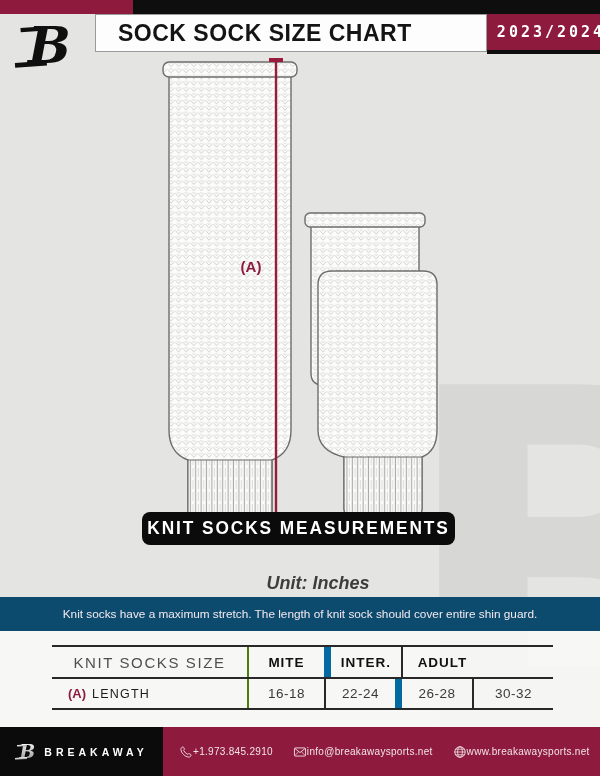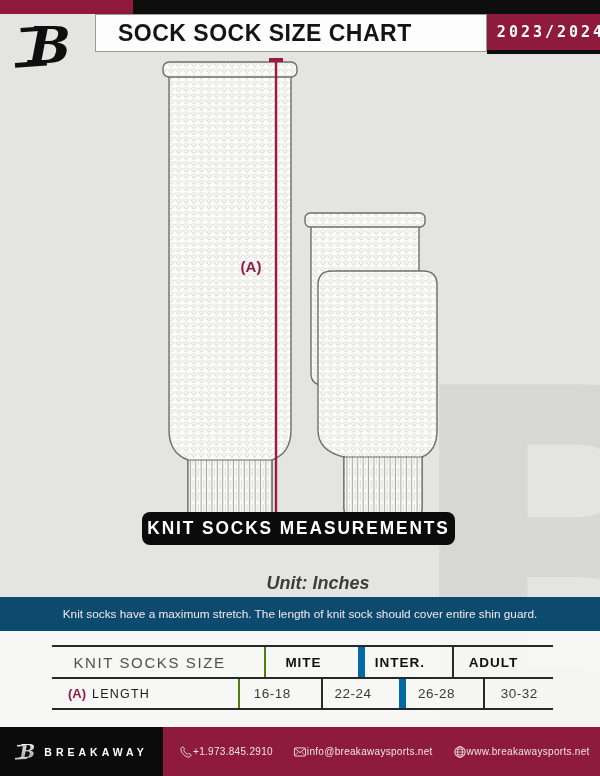--- a/index.html
+++ b/index.html
@@ -57,21 +57,21 @@
   }
   .notice-strip p {
     width:480px; text-align:center; color:#f4e9ed; font-size:11.8px; line-height:14.5px;
   }
   
   .bottom-section { position:absolute; left:0; top:631px; width:600px; height:96px; background:rgba(250,250,249,0.85); z-index:1; }
   .size-table {
     position:absolute; left:52px; top:645px; width:501px; z-index:2;
     border-top:2px solid #282828; border-bottom:2px solid #282828; background:transparent;
   }
-  .trow { display:flex;gap:17px; }
+  .trow { display:flex; }
   .trow.head { height:32px; border-bottom:2px solid #282828; }
   .trow.data { height:29px; }
   .tcell { display:flex; align-items:center; justify-content:center; }
   .tcell.c0 { width:195px; }
   .tcell.c1 { width:77px; border-left:2px solid #4d7c0f; }
   .tcell.c2 { width:71px; border-left:2px solid #282828; }
   .tcell.c3 { width:77px; border-left:7px solid #0369a1; }
   .tcell.c4 { width:81px; border-left:2px solid #282828; }
   .head .c0 { font-size:15px; color:#4f4f4f; letter-spacing:1.6px; }
   .head .tcell:not(.c0) { font-size:13.5px; font-weight:bold; color:#111; letter-spacing:1px; }

